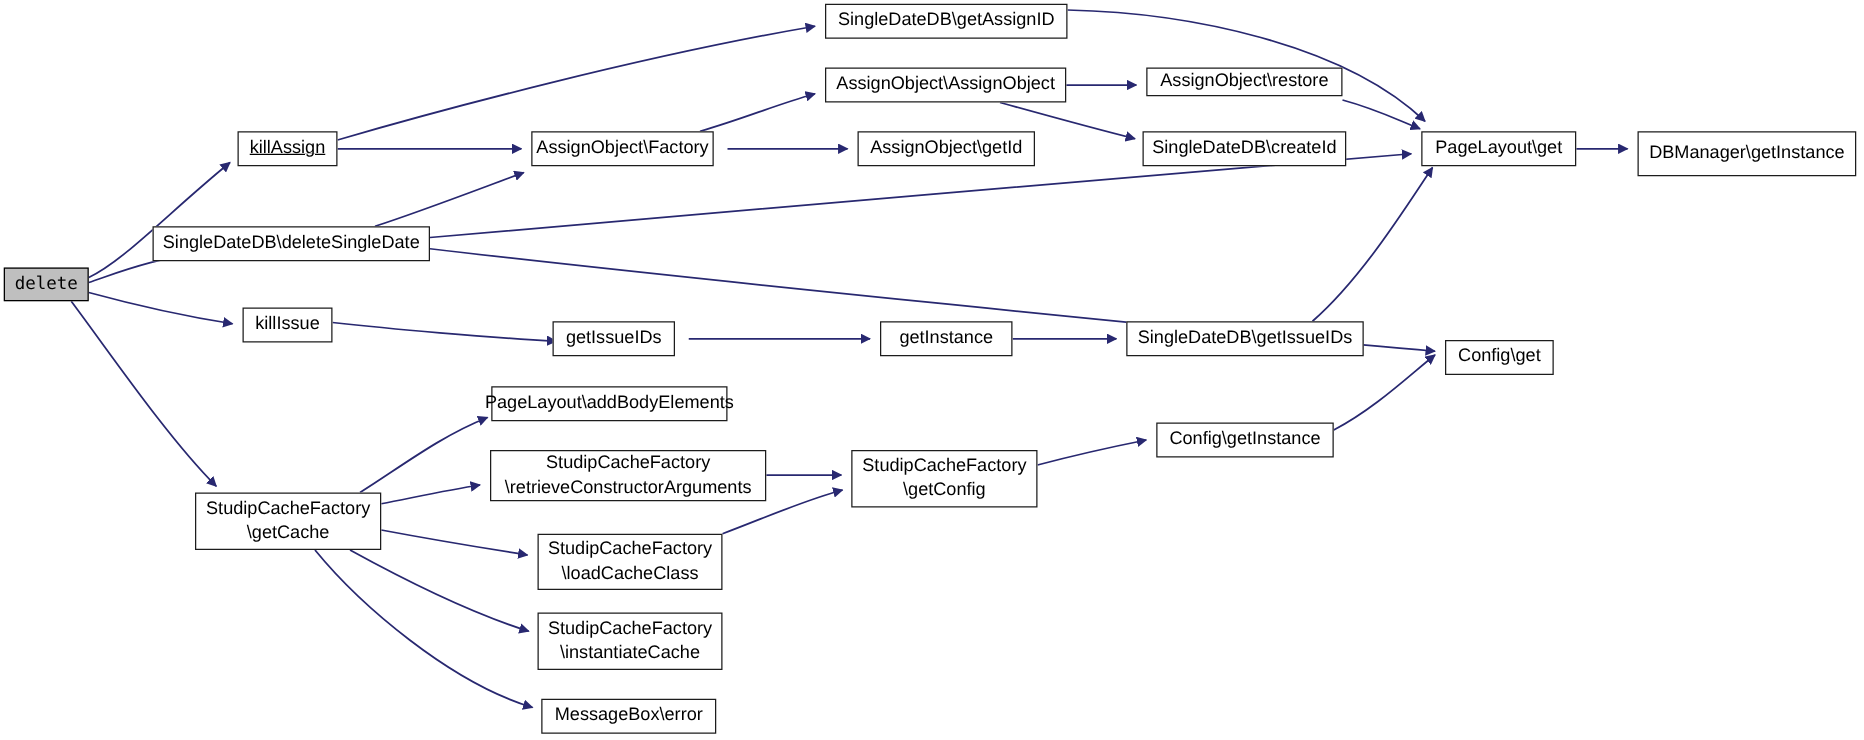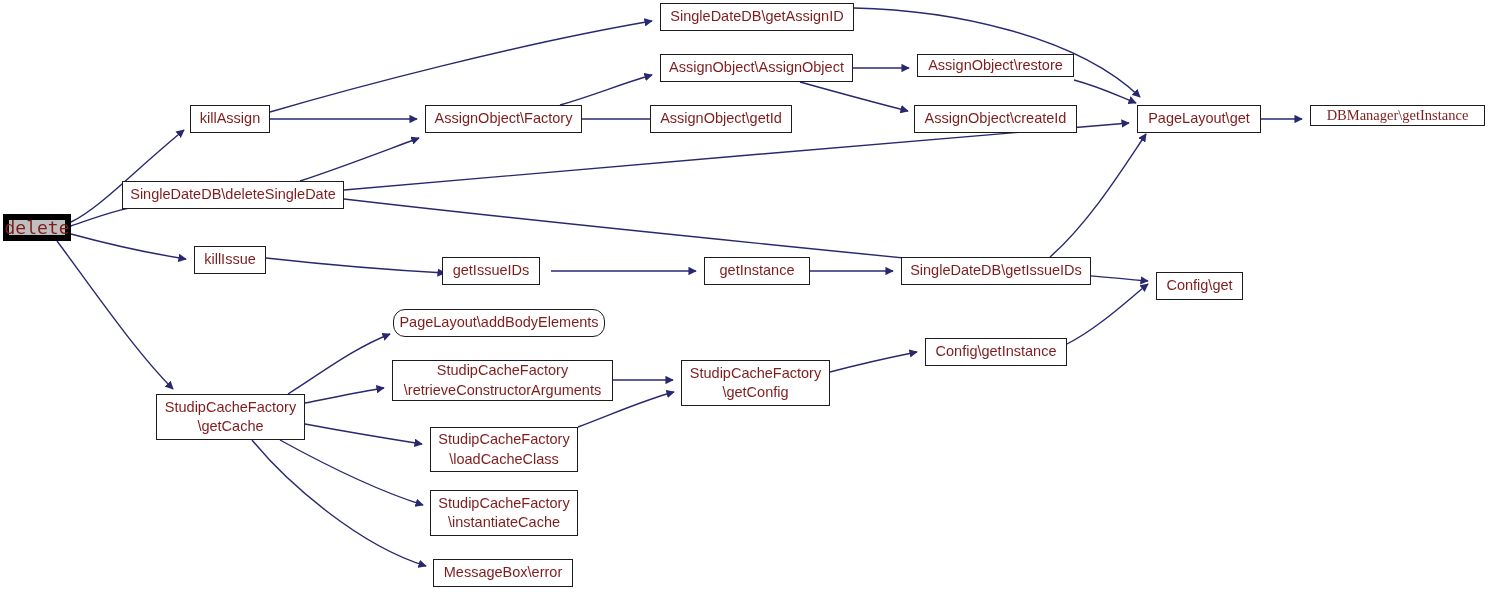--- a/index.html
+++ b/index.html
@@ -9,35 +9,35 @@
     background:#ffffff;
     font-family:"Liberation Sans", sans-serif;
     overflow:hidden;
   }
   svg.edges{position:absolute;left:0;top:0;width:1491px;height:592px;overflow:visible;}
   .node{
     position:absolute;
     box-sizing:border-box;
     border:1px solid #1c1c1c;
     background:#ffffff;
-    color:#7f1d1d;
+    color:#000000;
     display:flex;
     align-items:center;
     justify-content:center;
     text-align:center;
     font-size:14.5px;
     line-height:1.32;
     white-space:pre;
     letter-spacing:0px;
   }
   .node.hl{
     background:#bfbfbf;
-    border:6px solid #000000;
+    border:1px solid #000000;
     font-family:"DejaVu Sans Mono", monospace;
-    font-size:18px;
+    font-size:14px;
   }
 </style>
 </head>
 <body>
 
 <div id="canvas">
 
   <svg class="edges" viewBox="0 0 1491 592">
     <defs>
       <marker id="arrow" viewBox="0 0 10 10" refX="9" refY="5" markerWidth="6" markerHeight="6" orient="auto-start-reverse">
@@ -72,38 +72,38 @@
         <path d="M252,440 C288,484 360,546 426,566" fill="none" stroke="#282870" stroke-width="1.4" marker-end="url(#arrow)"></path>
         <path d="M613,380 L673,380" fill="none" stroke="#282870" stroke-width="1.4" marker-end="url(#arrow)"></path>
         <path d="M578,427 C615,413 644,400 674,392" fill="none" stroke="#282870" stroke-width="1.4" marker-end="url(#arrow)"></path>
         <path d="M830,372 C864,363 892,357 917,352" fill="none" stroke="#282870" stroke-width="1.4" marker-end="url(#arrow)"></path>
         <path d="M1067,344 C1100,327 1130,298 1148,284" fill="none" stroke="#282870" stroke-width="1.4" marker-end="url(#arrow)"></path>
       </g>
   </svg>
 
   <div id="node-layer">
       <div class="node hl" style="left: 3px; top: 214px; width: 68px; height: 27px;">delete</div>
-      <div class="node" style="left: 190px; top: 105px; width: 80px; height: 28px;">killAssign</div>
+      <div class="node" style="left: 190px; top: 105px; width: 80px; height: 28px; text-decoration: underline;">killAssign</div>
       <div class="node" style="left: 122px; top: 181px; width: 222px; height: 28px;">SingleDateDB\deleteSingleDate</div>
       <div class="node" style="left: 194px; top: 246px; width: 72px; height: 28px;">killIssue</div>
       <div class="node" style="left: 156px; top: 394px; width: 149px; height: 46px;">StudipCacheFactory
 \getCache</div>
       <div class="node" style="left: 660px; top: 3px; width: 194px; height: 28px;">SingleDateDB\getAssignID</div>
-      <div class="node" style="left: 425px; top: 105px; width: 157px; height: 28px;">AssignObject\Factory</div>
+      <div class="node" style="left: 425px; top: 105px; width: 146px; height: 28px;">AssignObject\Factory</div>
       <div class="node" style="left: 660px; top: 54px; width: 193px; height: 28px;">AssignObject\AssignObject</div>
-      <div class="node" style="left: 650px; top: 105px; width: 142px; height: 28px;">AssignObject\getId</div>
+      <div class="node" style="left: 686px; top: 105px; width: 142px; height: 28px;">AssignObject\getId</div>
       <div class="node" style="left: 917px; top: 54px; width: 157px; height: 23px;">AssignObject\restore</div>
-      <div class="node" style="left: 914px; top: 105px; width: 163px; height: 28px;">AssignObject\createId</div>
+      <div class="node" style="left: 914px; top: 105px; width: 163px; height: 28px;">SingleDateDB\createId</div>
       <div class="node" style="left: 1137px; top: 105px; width: 124px; height: 28px;">PageLayout\get</div>
-      <div class="node" style="left: 1310px; top: 105px; width: 175px; height: 21px; font-family: Liberation Serif, serif;">DBManager\getInstance</div>
+      <div class="node" style="left: 1310px; top: 105px; width: 175px; height: 36px;">DBManager\getInstance</div>
       <div class="node" style="left: 442px; top: 257px; width: 98px; height: 28px;">getIssueIDs</div>
       <div class="node" style="left: 704px; top: 257px; width: 106px; height: 28px;">getInstance</div>
       <div class="node" style="left: 901px; top: 257px; width: 190px; height: 28px;">SingleDateDB\getIssueIDs</div>
       <div class="node" style="left: 1156px; top: 272px; width: 87px; height: 28px;">Config\get</div>
-      <div class="node" style="left: 393px; top: 309px; width: 212px; height: 28px; border-radius: 12px;">PageLayout\addBodyElements</div>
+      <div class="node" style="left: 393px; top: 309px; width: 189px; height: 28px;">PageLayout\addBodyElements</div>
       <div class="node" style="left: 392px; top: 360px; width: 221px; height: 41px;">StudipCacheFactory
 \retrieveConstructorArguments</div>
       <div class="node" style="left: 681px; top: 360px; width: 149px; height: 46px;">StudipCacheFactory
 \getConfig</div>
       <div class="node" style="left: 925px; top: 338px; width: 142px; height: 28px;">Config\getInstance</div>
       <div class="node" style="left: 430px; top: 427px; width: 148px; height: 45px;">StudipCacheFactory
 \loadCacheClass</div>
       <div class="node" style="left: 430px; top: 490px; width: 148px; height: 46px;">StudipCacheFactory
 \instantiateCache</div>
       <div class="node" style="left: 433px; top: 559px; width: 140px; height: 28px;">MessageBox\error</div>

